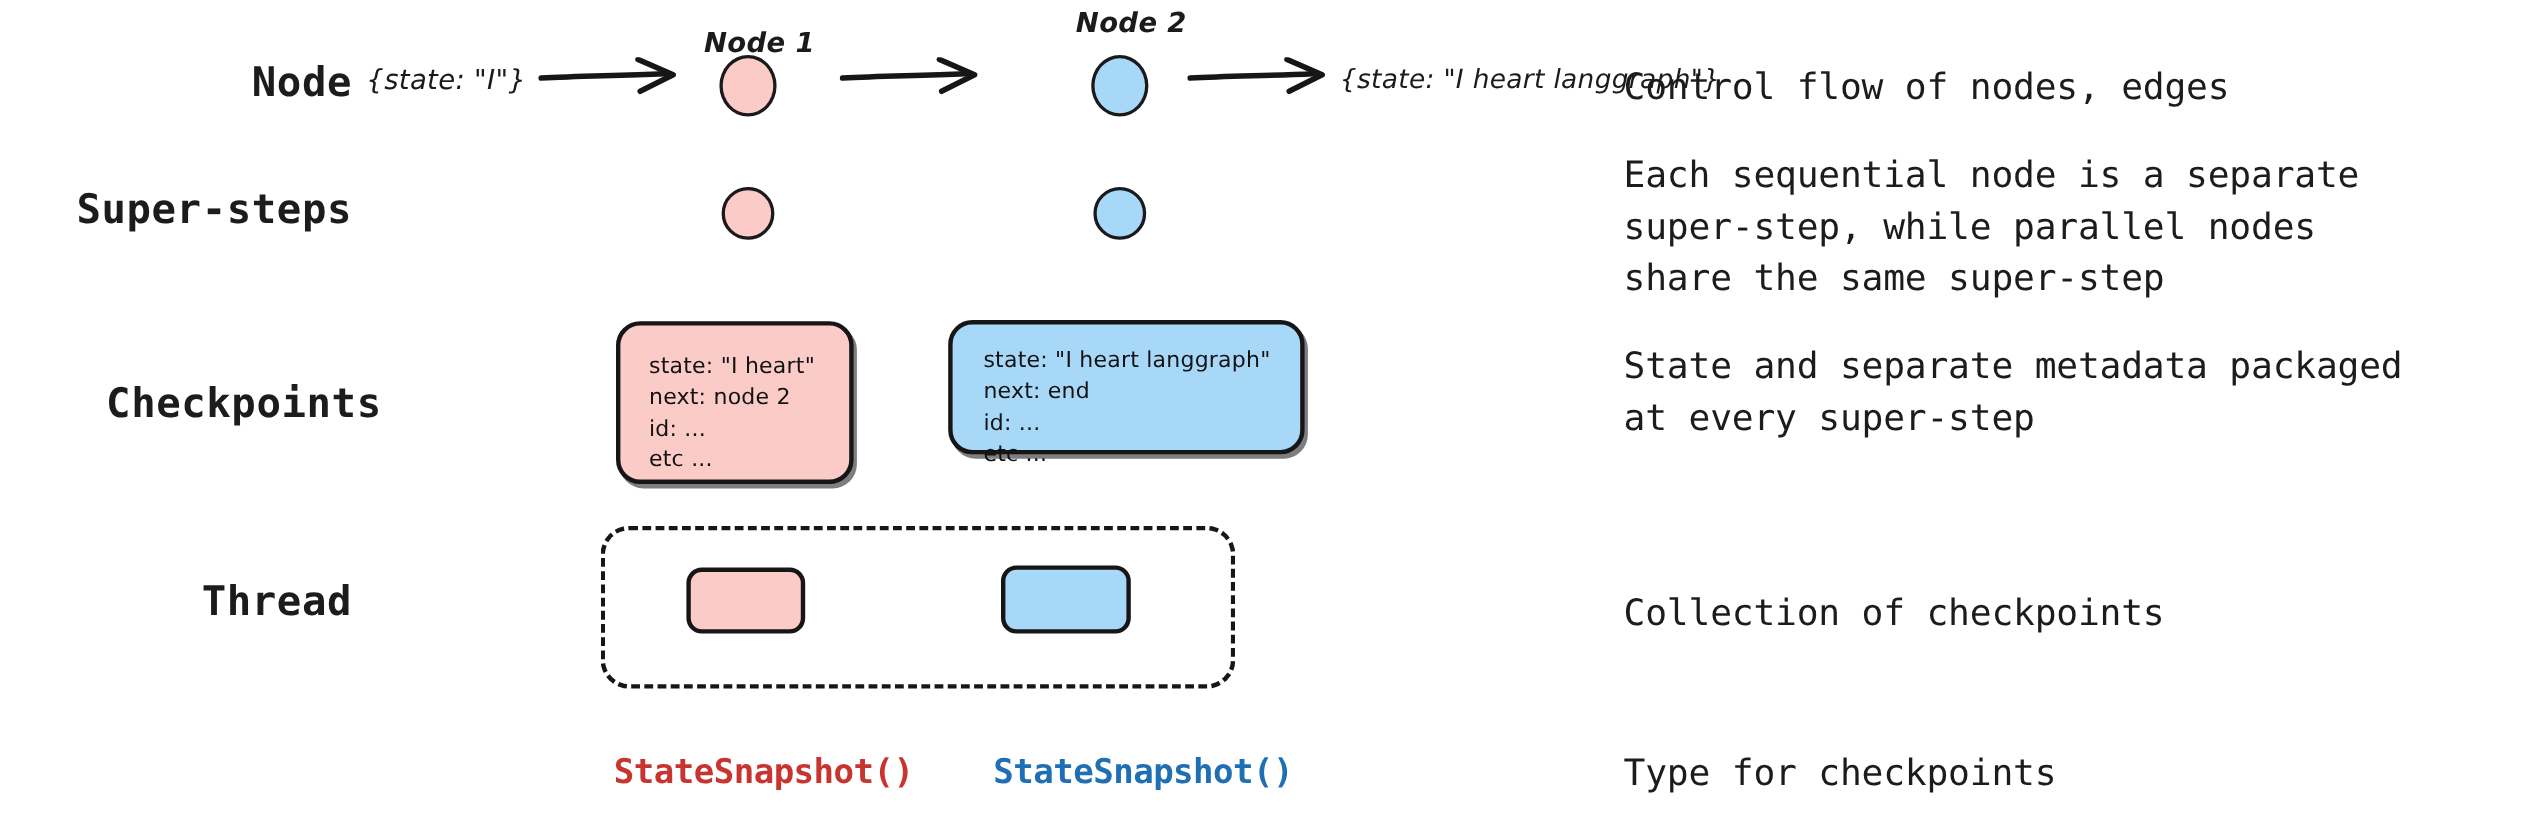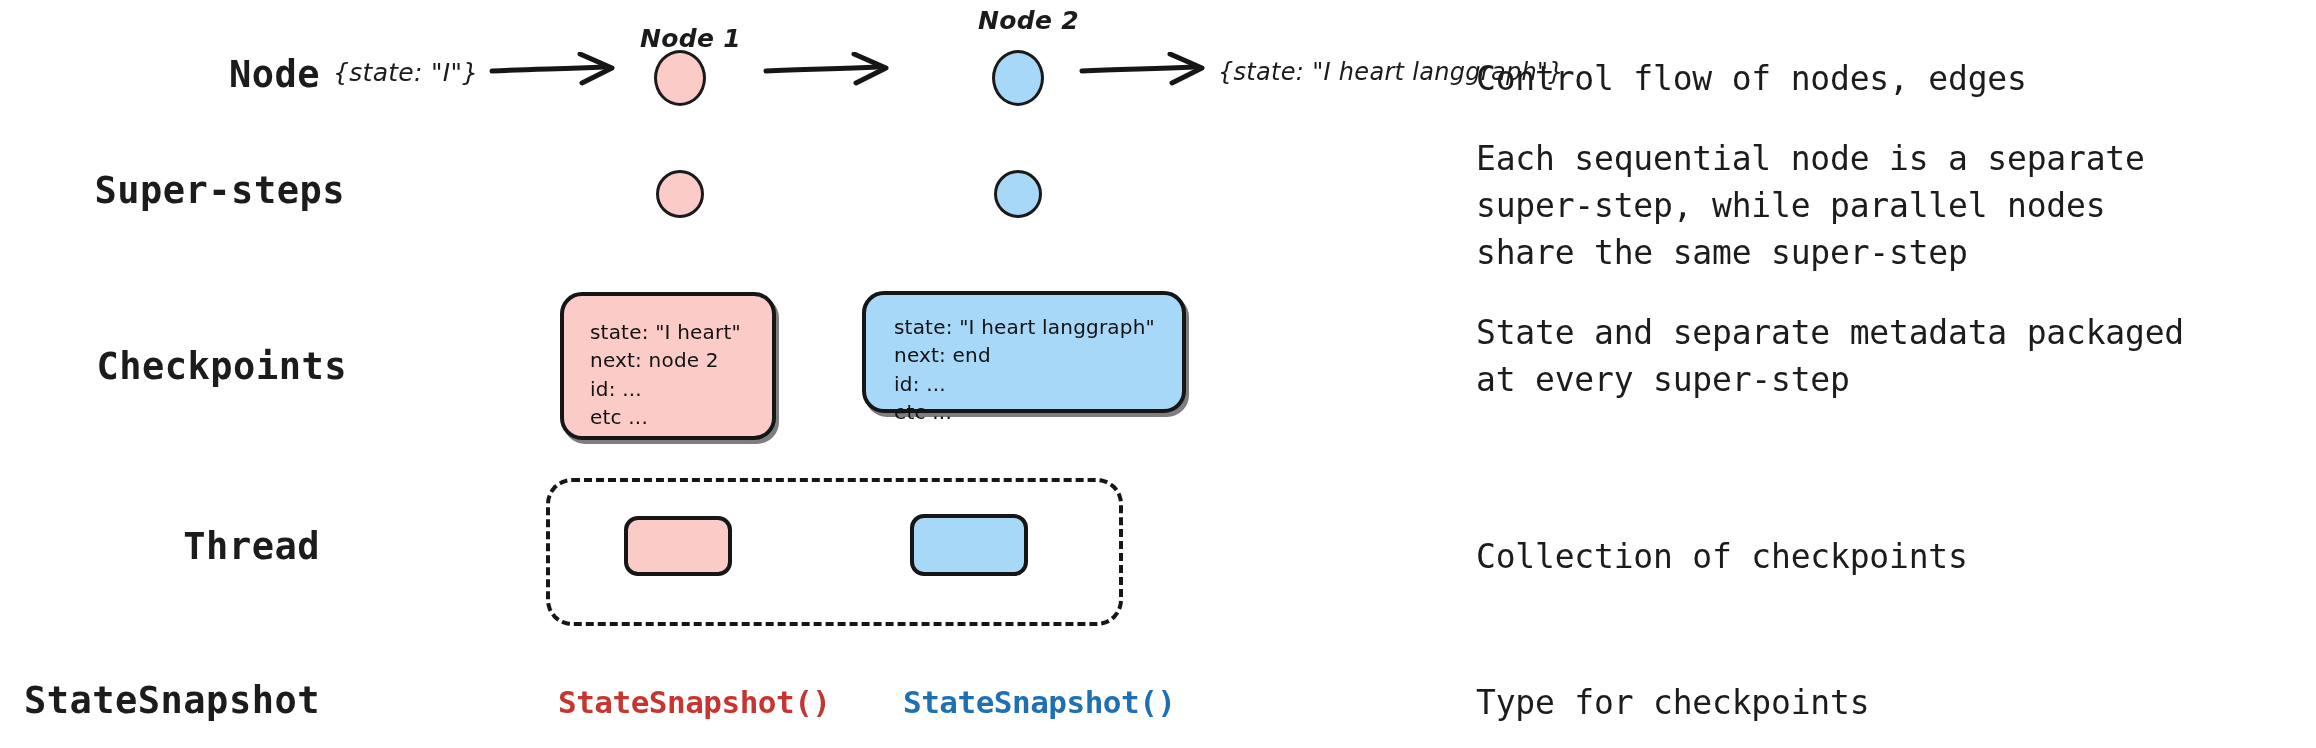--- a/index.html
+++ b/index.html
@@ -31,21 +31,21 @@
     color: #1c1c1c;
     letter-spacing: 0.5px;
     white-space: nowrap;
     text-align: right;
     width: 320px;
     left: 0;
     right: auto;
     line-height: 1;
   }
   .rl-graph        { top: 56px; }
-  .rl-supersteps   { top: 172px; padding-left: 25px; }
+  .rl-supersteps   { top: 172px; }
   .rl-checkpoints  { top: 348px; margin-left: 27px; }
   .rl-thread       { top: 528px; }
   .rl-snapshot     { top: 682px; }
 
   
   .desc {
     position: absolute;
     left: 1476px;
     width: 740px;
     font-family: "DejaVu Sans Mono", monospace;
@@ -155,21 +155,20 @@
 </style>
 </head>
 <body>
 
 <div id="canvas">
 
   <div class="row-label rl-graph">Node</div>
   <div class="row-label rl-supersteps">Super-steps</div>
   <div class="row-label rl-checkpoints">Checkpoints</div>
   <div class="row-label rl-thread">Thread</div>
-  <div class="row-label rl-snapshot">StateSnapshot</div>
 
   <div class="hand state-in">{state: "I"}</div>
 
   <svg class="arrow" style="left:488px; top:52px;" width="140" height="36" viewBox="0 0 140 36">
     <path d="M4 19 C40 17, 72 17, 116 15" stroke="#161616" stroke-width="5" fill="none" stroke-linecap="round"></path>
     <path d="M92 2 L124 16 L94 31" stroke="#161616" stroke-width="5" fill="none" stroke-linecap="round" stroke-linejoin="round"></path>
   </svg>
 
   <div class="hand node-cap cap-node1">Node 1</div>
   <div class="node-circle pink-fill n1-graph"></div>

